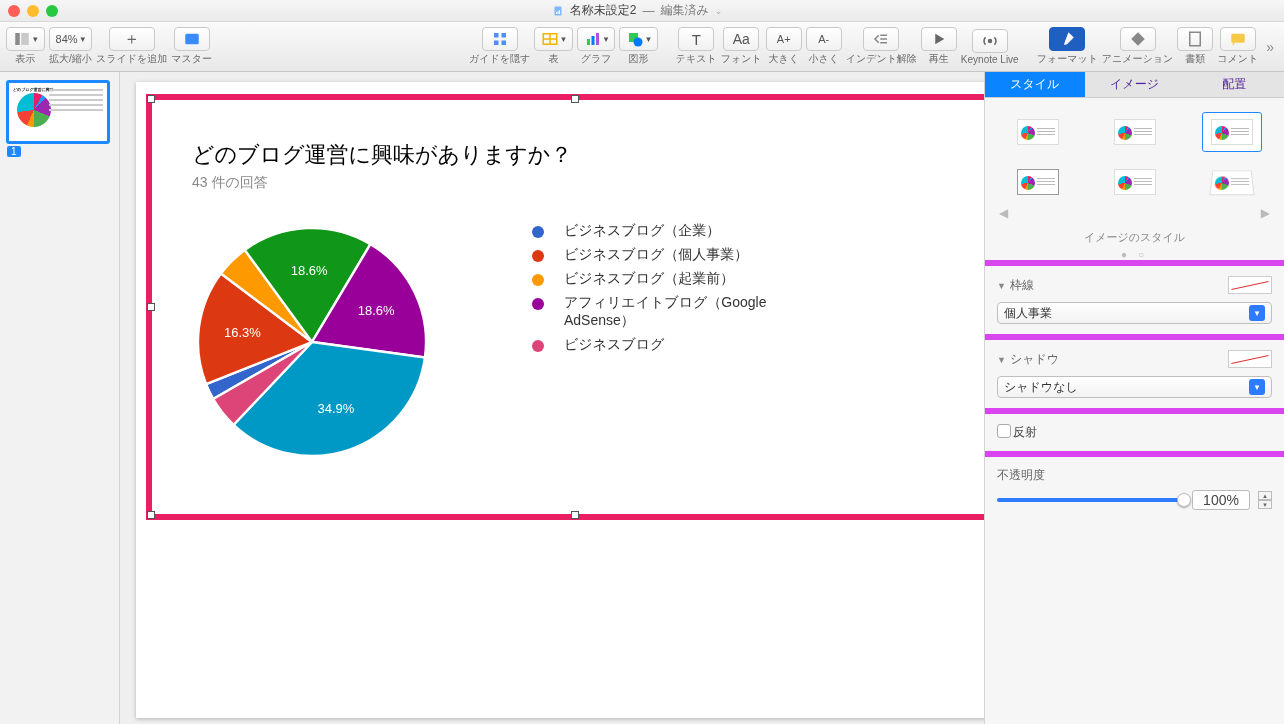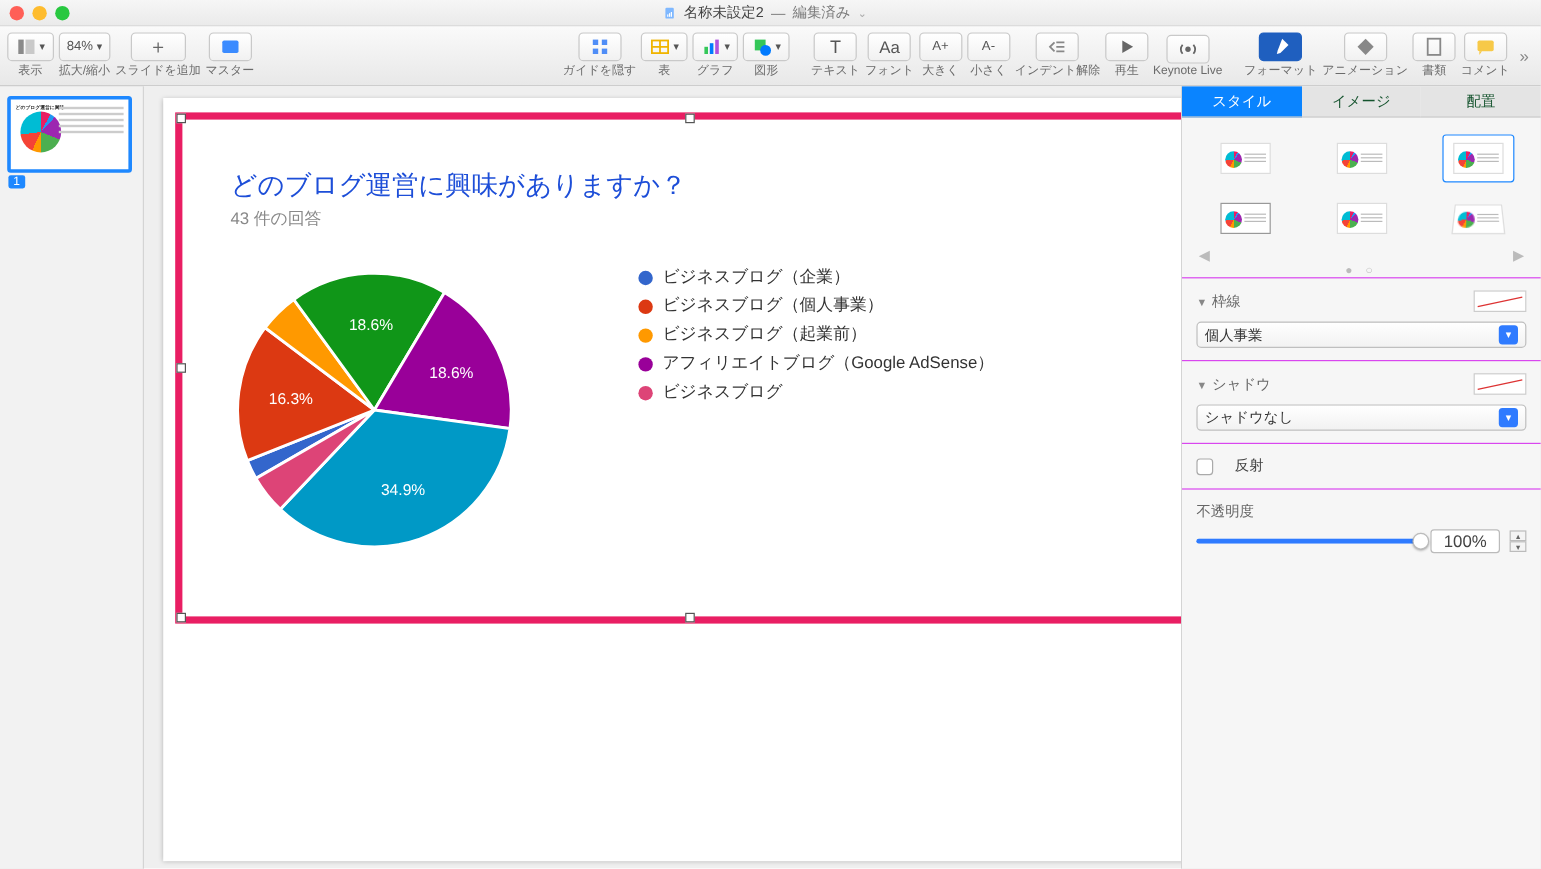--- a/index.html
+++ b/index.html
@@ -41,53 +41,53 @@
   
   .canvas-wrap { flex:1; background:#efefef; position:relative; overflow:auto;}
   .slide { position:absolute; left:16px; top:10px; width:874px; height:636px; background:#ffffff; box-shadow:0 1px 4px rgba(0,0,0,.25);}
   .sel-border { position:absolute; left:10px; top:12px; width:858px; height:426px; border:6px solid #e91e63;}
   .sel-handle { position:absolute; width:8px; height:8px; background:#fff; border:1px solid #555;}
   .h-tl{left:-5px;top:-5px;} .h-tc{left:50%;top:-5px;margin-left:-4px;} .h-tr{right:-5px;top:-5px;}
   .h-ml{left:-5px;top:50%;margin-top:-4px;} .h-mr{right:-5px;top:50%;margin-top:-4px;}
   .h-bl{left:-5px;bottom:-5px;} .h-bc{left:50%;bottom:-5px;margin-left:-4px;} .h-br{right:-5px;bottom:-5px;}
 
   .chart-box { position:absolute; left:40px; top:40px; right:30px;}
-  .chart-title { font-size:22px; color:#1d4ed8; font-weight:500;}
+  .chart-title { font-size:22px; color:#000000; font-weight:500;}
   .chart-sub { font-size:14px; color:#888; margin-top:4px;}
   .chart-row { display:flex; margin-top:30px; gap:100px; align-items:flex-start;}
   .pie-holder { position:relative; width:240px; height:240px; }
   .pie-label { position:absolute; font-size:13px; color:#fff; font-weight:500;}
   .legend { font-size:14px; color:#333; }
-  .legend-item { display:flex; align-items:flex-start; gap:8px; margin-bottom:6px; max-width:300px;}
+  .legend-item { display:flex; align-items:flex-start; gap:20px; margin-bottom:6px; max-width:300px;}
   .swatch { width:12px; height:12px; border-radius:50%; flex:0 0 12px; margin-top:4px;}
 
   
   .inspector { width:300px; background:#f6f6f6; border-left:1px solid #d4d4d4; font-size:12px; color:#444;}
   .itabs { display:flex; height:26px;}
-  .itab { flex:1; display:flex; align-items:center; justify-content:center; background:#e4e4e4; border-bottom:1px solid #ccc; color:#14532d; font-size:12px;}
+  .itab { flex:1; display:flex; align-items:center; justify-content:center; background:#e4e4e4; border-bottom:1px solid #ccc; color:#4c1d95; font-size:12px;}
   .itab.active { background:#0a84ff; color:#fff;}
   .style-grid { padding:14px 10px 4px; display:grid; grid-template-columns:repeat(3,1fr); gap:10px 12px; align-items:center; justify-items:center;}
   .style-cell { width:60px; height:40px; border:1px solid transparent; border-radius:3px; display:flex; align-items:center; justify-content:center;}
   .style-cell.sel { border-color:#1e88ff; background:#fff;}
   .mini{ width:42px; height:26px; background:#fff; border:1px solid #ddd; position:relative;}
   .mini .mc{ width:14px;height:14px;border-radius:50%; position:absolute; left:3px; top:6px;
     background:conic-gradient(#e91e63 0 8%,#2196f3 8% 12%,#9c27b0 12% 31%,#4caf50 31% 50%,#ff9800 50% 57%,#f44336 57% 73%,#00bcd4 73% 100%);}
   .mini .mt{position:absolute; right:3px; top:8px; width:18px;}
   .mini .mt div{height:1px;background:#bbb;margin-bottom:2px;}
   .style-nav{display:flex;justify-content:space-between;padding:0 14px;color:#bbb;}
   .style-caption{ text-align:center; font-size:11px; color:#888; margin:10px 0 4px;}
   .dots{ text-align:center; color:#bbb; letter-spacing:4px; font-size:10px;}
-  .section { border-top:1px solid #d946ef; padding:10px 12px;}
+  .section { border-top:6px solid #d946ef; padding:10px 12px;}
   .sec-head { display:flex; align-items:center; justify-content:space-between; color:#666; font-size:12px; margin-bottom:8px;}
   .sec-head .tri { font-size:9px; margin-right:4px; color:#888;}
   .line-swatch { width:44px; height:18px; background:#fff; border:1px solid #ccc; position:relative;}
   .line-swatch::after{content:"";position:absolute;left:2px;right:2px;top:8px;height:1px;background:#d33; transform:rotate(-12deg);}
   .select { width:100%; height:22px; border:1px solid #bfbfbf; border-radius:4px; background:linear-gradient(#fff,#f2f2f2); display:flex; align-items:center; padding:0 6px; justify-content:space-between; font-size:12px; color:#333;}
   .select .arr { width:16px; height:16px; border-radius:3px; background:#2f7bff; color:#fff; display:flex;align-items:center;justify-content:center;font-size:9px;}
-  .chk { display:flex; align-items:center; gap:18px; font-size:12px;}
+  .chk { display:flex; gap:2px; font-size:12px;}
   .chk .box{ width:14px;height:14px;border:1px solid #aaa;border-radius:3px;background:#fff;}
   .opacity-row{ display:flex; align-items:center; gap:8px;}
   .slider{ flex:1; height:4px; border-radius:2px; background:#cfe3ff; position:relative;}
   .slider .fill{position:absolute;left:0;top:0;bottom:0;width:100%;background:#2f7bff;border-radius:2px;}
   .slider .knob{position:absolute;right:-7px;top:-5px;width:14px;height:14px;border-radius:50%;background:#fff;border:1px solid #bbb;box-shadow:0 1px 2px rgba(0,0,0,.3);}
   .pct-box{ width:58px;height:20px;border:1px solid #bbb;border-radius:3px;background:#fff;display:flex;align-items:center;justify-content:center;font-size:14px;}
   .stepper{width:14px;display:flex;flex-direction:column;}
   .stepper div{height:9px;border:1px solid #bbb;background:#f4f4f4;font-size:7px;display:flex;align-items:center;justify-content:center;color:#666;}
 
   .icon-svg{width:18px;height:18px;}
@@ -464,20 +464,21 @@
               <div></div>
               <div></div>
             </div>
           </div>
         </div>
     </div>
     <div class="style-nav">
       <span>◀</span>
       <span>▶</span>
     </div>
+    <div class="style-caption">イメージのスタイル</div>
     <div class="dots">● ○</div>
 
     <div class="section">
       <div class="sec-head">
         <span><span class="tri">▼</span><span>枠線</span></span>
         <div class="line-swatch"></div>
       </div>
       <div class="select">
         <span>個人事業</span>
         <span class="arr">▾</span>

